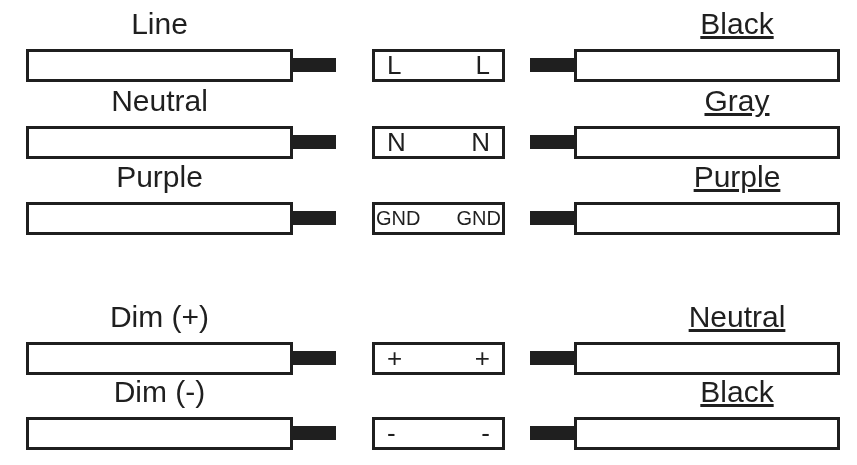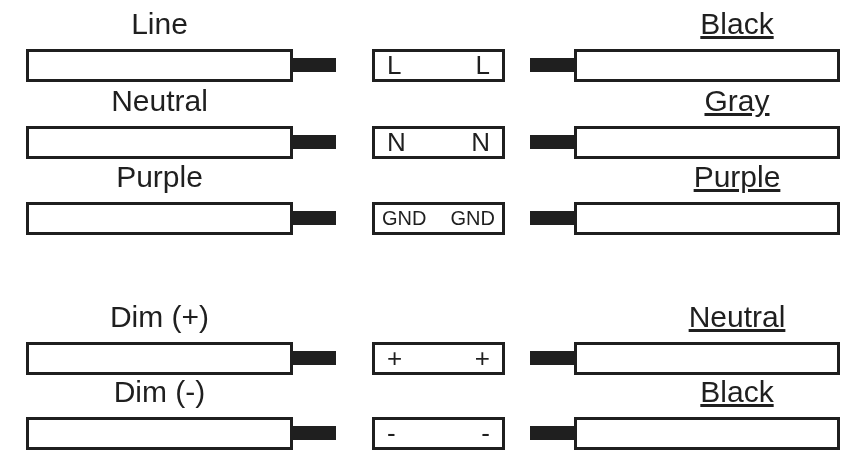--- a/index.html
+++ b/index.html
@@ -71,21 +71,21 @@
     background: var(--bg);
     border: 3px solid var(--ink);
     box-sizing: border-box;
     display: flex;
     align-items: center;
     justify-content: space-between;
     padding: 0 12px;
     font-size: 26px;
   }
   .terminal .pin { line-height: 1; transform: translateY(-1px); }
-  .pin-small .terminal { padding: 0 7px; font-size: 20px; }
+  .pin-small .terminal { padding: 0 1px; font-size: 20px; }
 </style>
 </head>
 <body>
 
 <div class="diagram">
 
   <div class="row r0">
     <div class="label label-left">Line</div>
     <div class="wire wire-left"></div>
     <div class="stub stub-left"></div>

